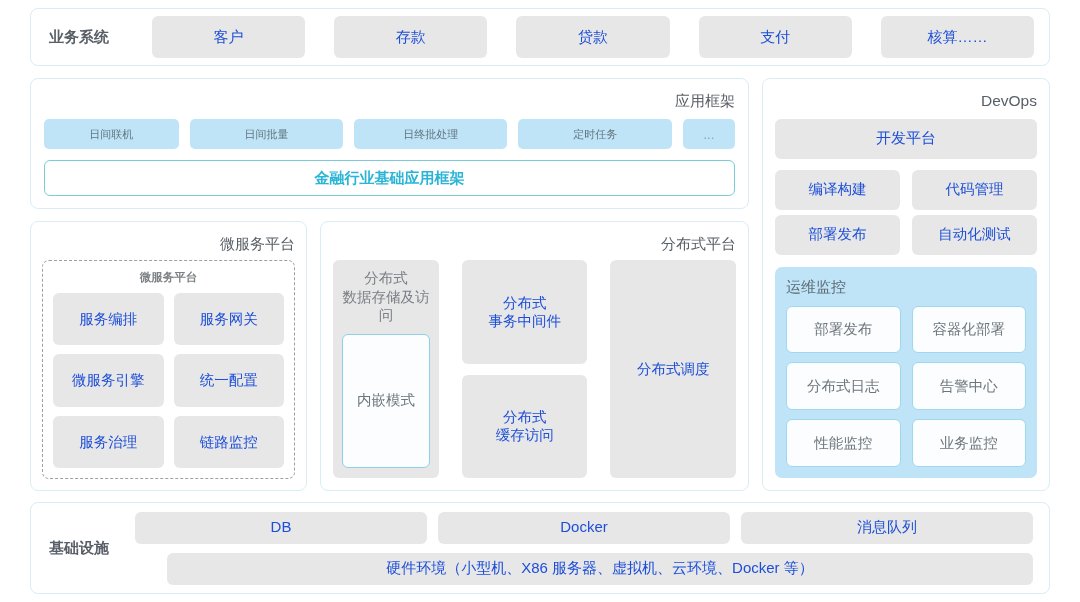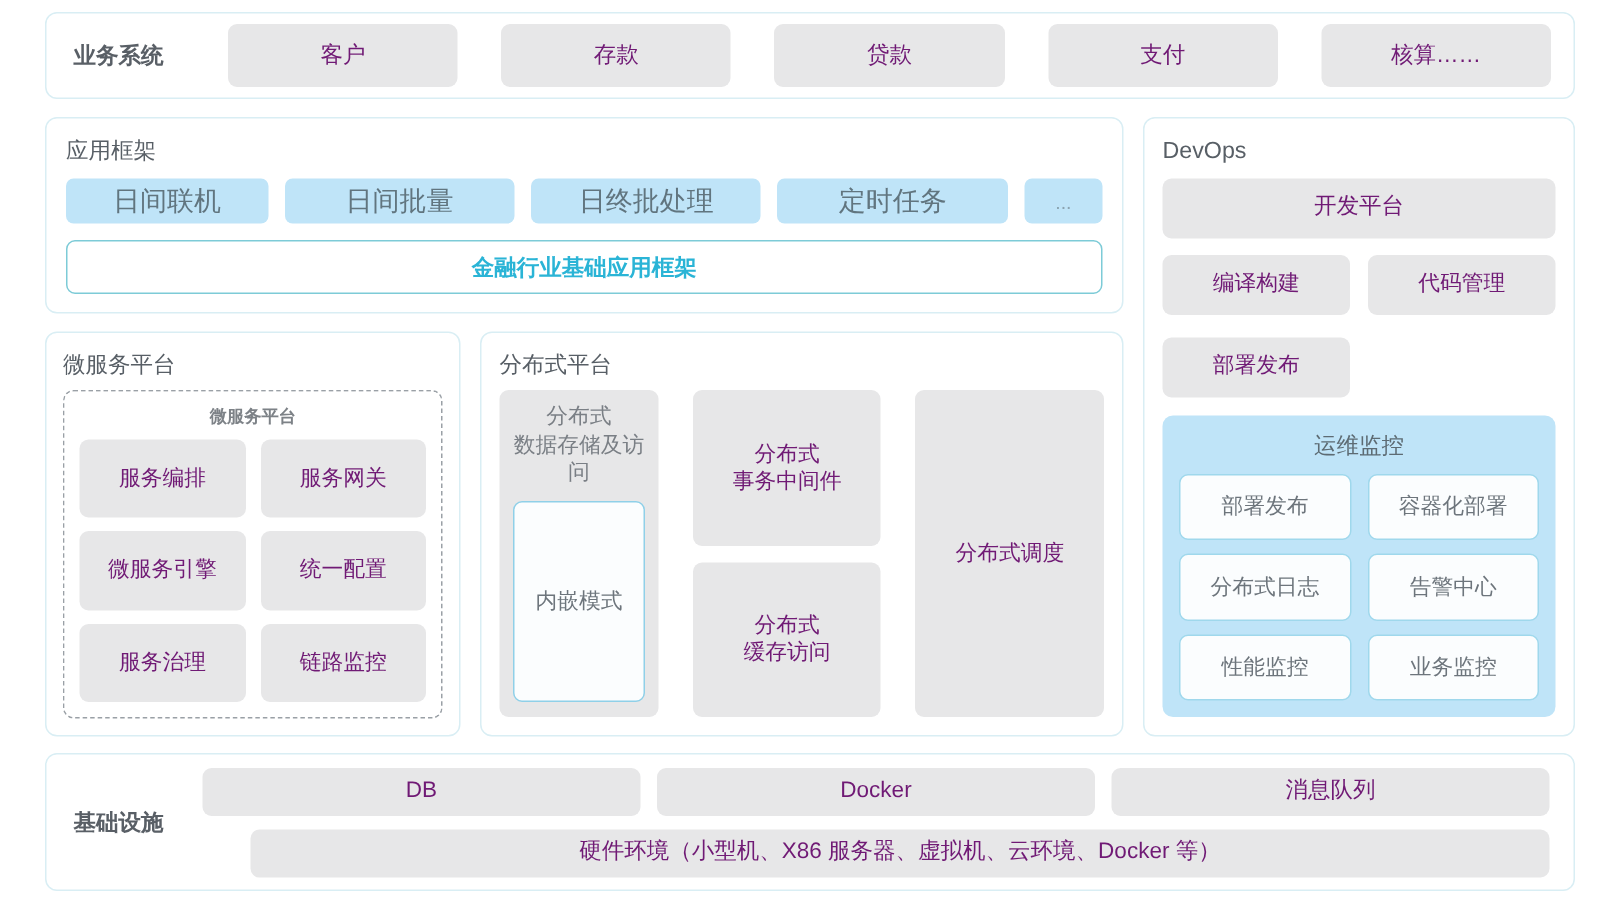--- a/index.html
+++ b/index.html
@@ -27,21 +27,21 @@
   
   .outer-card {
     border: 1px solid #d9eef4;
     border-radius: 8px;
     background: #ffffff;
     box-sizing: border-box;
   }
   .grey-box {
     background: #e7e7e8;
     border-radius: 6px;
-    color: #701a75;
+    color: #1d4ed8;
     display: flex;
     align-items: center;
     justify-content: center;
     text-align: center;
     line-height: 1.25;
     box-sizing: border-box;
   }
   .blue-box {
     background: #bfe4f8;
     border-radius: 5px;
@@ -57,21 +57,21 @@
     border: 1px solid #8fd0e8;
     border-radius: 6px;
     color: #6d757c;
     display: flex;
     align-items: center;
     justify-content: center;
     text-align: center;
     box-sizing: border-box;
   }
   .section-title {
-    text-align: left;
+    text-align: right;
     color: #585f66;
     font-size: 15px;
     line-height: 1;
   }
   .side-label {
     font-size: 15px;
     font-weight: bold;
     color: #595f66;
     white-space: nowrap;
   }
@@ -123,21 +123,21 @@
     padding: 10px 13px 12px 13px;
     display: flex;
     flex-direction: column;
   }
   .app-frame .section-title { margin: 4px 0 11px 0; }
   .app-tags {
     display: flex;
     gap: 11px;
     height: 30px;
   }
-  .app-tags .blue-box { font-size: 18px; }
+  .app-tags .blue-box { font-size: 11px; }
   .app-tags .blue-box.t0 { flex: 1.37 1 0; }
   .app-tags .blue-box.t1 { flex: 1.56 1 0; }
   .app-tags .blue-box.t2 { flex: 1.56 1 0; }
   .app-tags .blue-box.t3 { flex: 1.56 1 0; }
   .app-tags .blue-box.t4 { flex: 0.53 1 0; font-size: 13px; color:#8aa3b0; }
   .app-banner {
     margin-top: 11px;
     height: 36px;
     border: 1px solid #7dcbd7;
     border-radius: 6px;
@@ -236,35 +236,34 @@
     padding: 10px 12px 12px 12px;
     display: flex;
     flex-direction: column;
     box-sizing: border-box;
   }
   .devops .section-title { margin: 4px 0 10px 0; font-size: 15.5px; }
   .devops-platform { height: 40px; font-size: 15px; margin-bottom: 11px; }
   .devops-pairs {
     display: grid;
     grid-template-columns: 1fr 1fr;
-    gap: 15px 12px;
+    gap: 5px 12px;
     margin-bottom: 12px;
   }
   .devops-pairs .grey-box { height: 40px; font-size: 14.5px; }
   .ops-panel {
     flex: 1 1 auto;
     background: #bfe4f8;
     border-radius: 7px;
     padding: 8px 11px 11px 11px;
     display: flex;
     flex-direction: column;
     box-sizing: border-box;
   }
   .ops-title {
-    text-align: center;
     font-size: 15px;
     color: #5d6b73;
     margin: 3px 0 9px 0;
   }
   .ops-grid {
     flex: 1 1 auto;
     display: grid;
     grid-template-columns: 1fr 1fr;
     grid-auto-rows: 1fr;
     gap: 9px 11px;
@@ -386,20 +385,21 @@
     </div>
 
     <div class="mid-right">
       <div class="outer-card devops">
         <div class="section-title">DevOps</div>
         <div class="grey-box devops-platform">开发平台</div>
         <div class="devops-pairs">
           <div class="grey-box">编译构建</div>
           <div class="grey-box">代码管理</div>
           <div class="grey-box">部署发布</div>
+          <div class="grey-box">自动化测试</div>
         </div>
         <div class="ops-panel">
           <div class="ops-title">运维监控</div>
           <div class="ops-grid">
             <div class="white-outline-box">部署发布</div>
             <div class="white-outline-box">容器化部署</div>
             <div class="white-outline-box">分布式日志</div>
             <div class="white-outline-box">告警中心</div>
             <div class="white-outline-box">性能监控</div>
             <div class="white-outline-box">业务监控</div>

